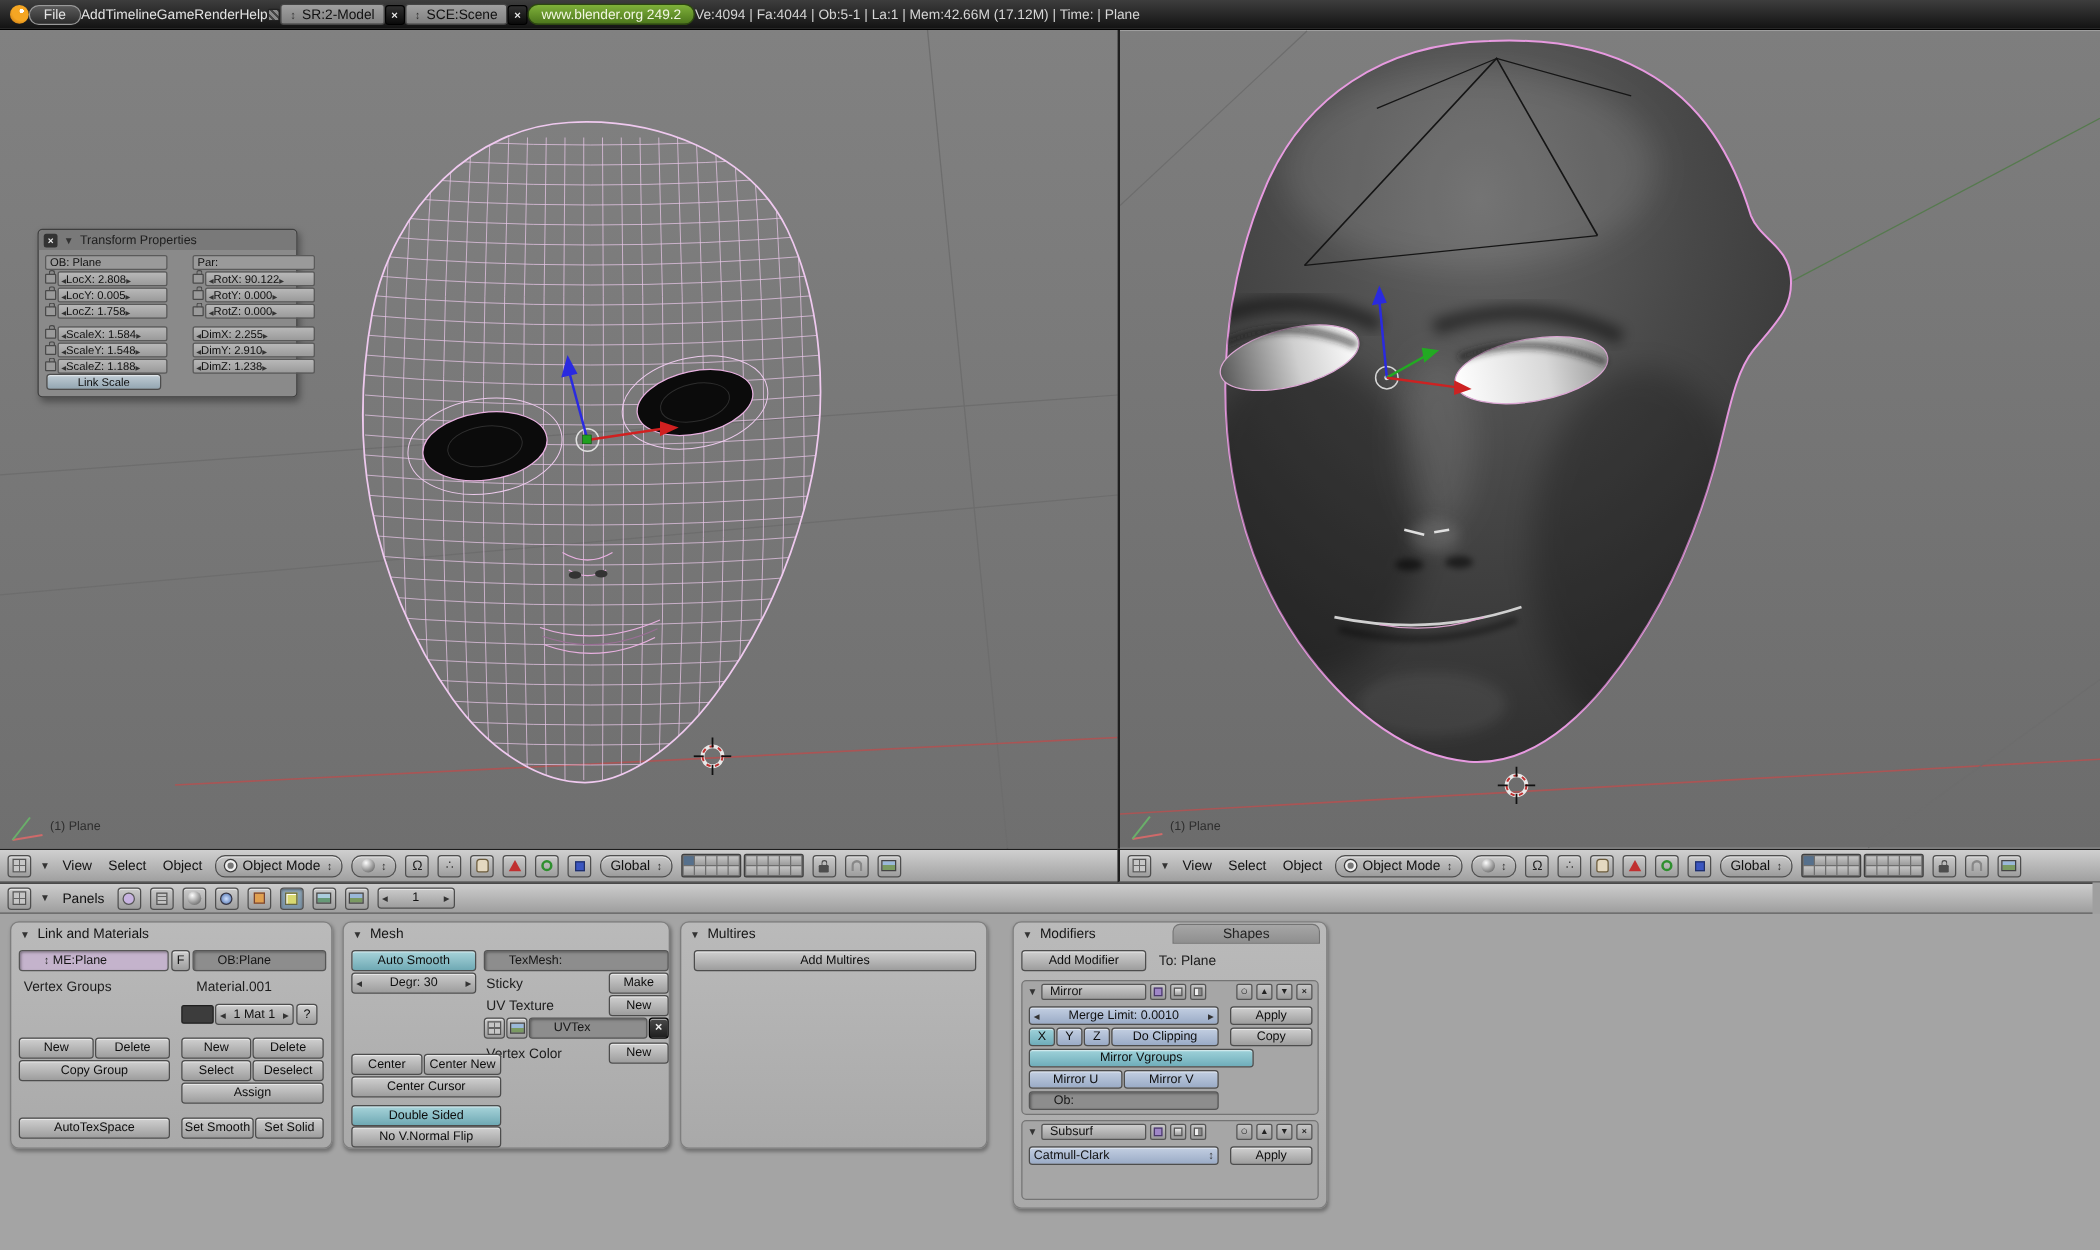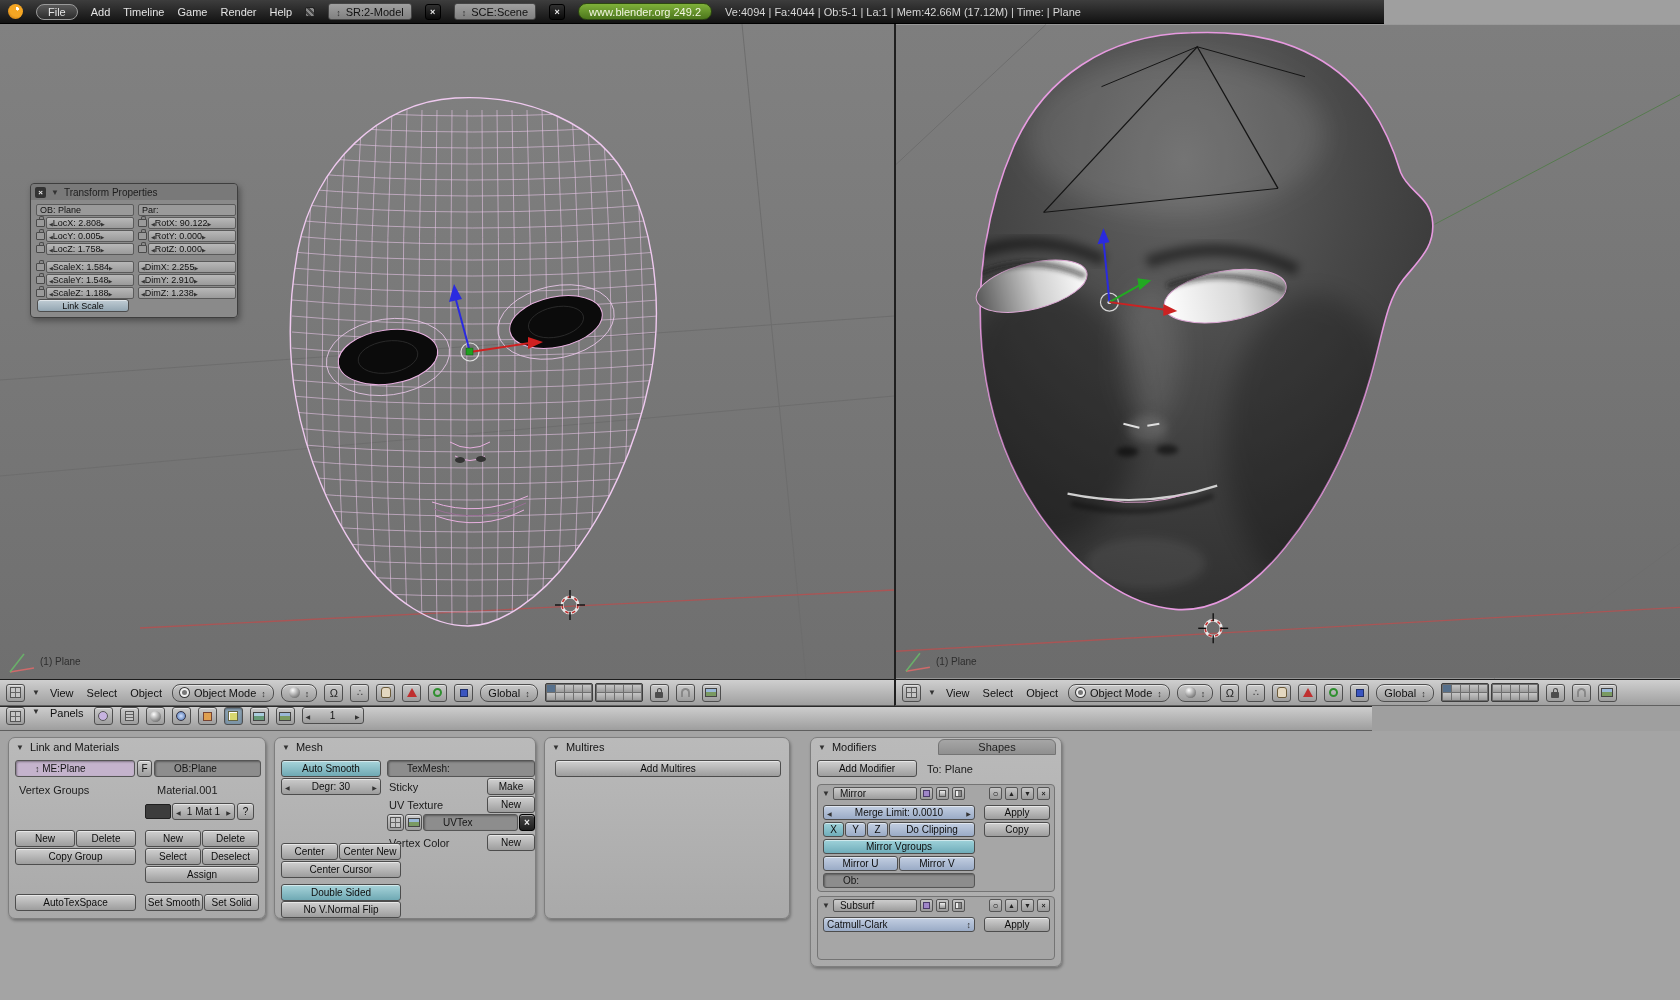--- a/index.html
+++ b/index.html
@@ -10,21 +10,21 @@
 .g-left::before{content:"◀"}
 .g-right::before{content:"▶"}
 .g-up::before{content:"▲"}
 .g-down::before{content:"▼"}
 .g-updown::before{content:"↕";font-size:9px;color:#333}
 .g-omega::before{content:"Ω";font-size:11px;color:#222}
 .g-dots::before{content:"∴";font-size:10px;color:#333}
 .g-circ::before{content:"○";font-size:10px;color:#222}
 .mini{font-size:8px;color:#333}
 
-#topbar{position:absolute;left:0;top:0;width:1384px;height:24px;background:linear-gradient(#3d3d3d,#121212);display:flex;align-items:center;gap:13px;padding:0 8px;color:#dcdcdc;font-size:11px;border-bottom:1px solid #000;z-index:30}
+#topbar{position:absolute;left:0;top:0;width:1680px;height:24px;background:linear-gradient(#3d3d3d,#121212);display:flex;align-items:center;padding:0 8px;color:#dcdcdc;font-size:11px;border-bottom:1px solid #000;z-index:30}
 .blogo{width:15px;height:15px;border-radius:50%;background:radial-gradient(circle at 62% 32%,#fff 0 12%,#f5a623 13% 55%,#b86a0e 100%);flex:0 0 auto}
 .tmenu{color:#e4e4e4;white-space:nowrap}
 .file-pill{border:1px solid #9a9a9a;border-radius:9px;padding:1px 11px;background:linear-gradient(#5a5a5a,#2c2c2c)}
 .topfield{display:flex;align-items:center;gap:5px;background:linear-gradient(#a0a0a0,#808080);color:#111;border:1px solid #454545;border-radius:3px;height:17px;padding:0 7px;font-size:11px;white-space:nowrap}
 .xbtn{width:16px;height:16px;background:linear-gradient(#303030,#0a0a0a);border:1px solid #000;border-radius:3px;color:#eee;font-size:9px;display:flex;align-items:center;justify-content:center}
 .badge{background:linear-gradient(#7fb13a,#4c761c);border:1px solid #2c4710;border-radius:9px;color:#f2f6e2;height:17px;display:flex;align-items:center;gap:6px;padding:0 10px;font-size:11px;white-space:nowrap}
 .stats{color:#d6d6d6;white-space:nowrap}
 .ig-grip{width:10px;height:10px;background:repeating-linear-gradient(45deg,#888 0 2px,#444 2px 4px);border:1px solid #222;border-radius:2px}
 
 #vp-left{position:absolute;left:0;top:24px;width:894px;height:655px}
@@ -46,21 +46,21 @@
 .ig-gcirc{width:9px;height:9px;border:2px solid #2f8f2f;border-radius:50%}
 .ig-bsq{width:8px;height:8px;background:#3a55c0;border:1px solid #20306a}
 .ig-lock{width:8px;height:6px;background:#4d4d4d;border-radius:1px;position:relative;margin-top:4px}
 .ig-lock::before{content:"";position:absolute;left:1.5px;top:-4px;width:3px;height:4px;border:1.5px solid #4d4d4d;border-bottom:none;border-radius:3px 3px 0 0}
 .ig-img{width:12px;height:9px;border:1px solid #444;background:linear-gradient(#9ab8d8 0 45%,#7a9a62 45%)}
 .ig-magnet{width:9px;height:9px;border:2px solid #888;border-bottom:none;border-radius:5px 5px 0 0}
 .layers{display:grid;grid-template-columns:repeat(5,8px);grid-auto-rows:7px;gap:1px;background:#6f6f6f;padding:1px;border:1px solid #3f3f3f;border-radius:2px}
 .layers i{background:linear-gradient(#c6c6c6,#9c9c9c)}
 .layers i.act{background:#56708c}
 
-#btn-header{position:absolute;left:0;top:706px;width:1372px;height:25px;background:linear-gradient(#cdcdcd,#9e9e9e);border-top:1px solid #2a2a2a;border-bottom:1px solid #5f5f5f;display:flex;gap:7px;padding:0 6px;font-size:11px;color:#111;z-index:10}
+#btn-header{position:absolute;left:0;top:706px;width:1674px;height:25px;background:linear-gradient(#cdcdcd,#9e9e9e);border-top:1px solid #2a2a2a;border-bottom:1px solid #5f5f5f;display:flex;align-items:center;gap:7px;padding:0 6px;font-size:11px;color:#111;z-index:10}
 #btn-body{position:absolute;left:0;top:731px;width:1680px;height:269px;background:#a4a4a4}
 .ig-logic{width:10px;height:10px;border-radius:50%;background:#c7b3e0;border:1px solid #555}
 .ig-script{width:9px;height:10px;background:repeating-linear-gradient(#c4c4c4 0 2px,#666 2px 3px);border:1px solid #555}
 .ig-world{width:10px;height:10px;border-radius:50%;background:radial-gradient(#cfe0ff,#4a6fae);border:1px solid #334}
 .ig-objctx{width:9px;height:9px;background:#e0a050;border:1px solid #774433}
 .ig-editctx{width:10px;height:10px;background:#d8d870;border:1px solid #666644;box-shadow:inset 1px 1px 0 #fff}
 .ig-scene{width:12px;height:9px;border:1px solid #444;background:linear-gradient(#aaccdd 0 50%,#669977 50%)}
 
 .bpanel{position:absolute;top:6px;background:linear-gradient(#bababa,#a9a9a9);border:1px solid #7e7e7e;border-radius:7px;box-shadow:1px 2px 3px rgba(0,0,0,.3)}
 .phead{height:18px;display:flex;align-items:center;gap:6px;padding:0 7px;font-size:11px;color:#141414}
@@ -83,21 +83,21 @@
 .modname{display:flex;align-items:center;padding:0 6px;height:13px;background:linear-gradient(#cdcdcd,#9c9c9c);border:1px solid #555;border-radius:2px;font-size:10px;color:#111;width:84px}
 .modico{width:13px;height:13px;background:linear-gradient(#c6c6c6,#9a9a9a);border:1px solid #555;border-radius:2px;display:flex;align-items:center;justify-content:center}
 .modico.sm-g{font-size:7px;color:#222}
 .ig-mod1{width:7px;height:7px;background:#9f86c8;border:1px solid #4a3a6a}
 .ig-mod2{width:7px;height:7px;background:linear-gradient(#eee,#999);border:1px solid #555}
 .ig-mod3{width:7px;height:7px;background:linear-gradient(90deg,#eee 0 50%,#888 50%);border:1px solid #555}
 
 #tpanel{position:absolute;left:30px;top:159px;width:208px;height:135px;background:rgba(138,138,138,.96);border:1px solid #3e3e3e;border-radius:4px;box-shadow:2px 3px 6px rgba(0,0,0,.35);z-index:5}
 .tp-head{height:16px;display:flex;align-items:center;gap:5px;padding:0 4px;background:rgba(110,110,110,.6);border-radius:4px 4px 0 0;font-size:10px;color:#1d1d1d}
 .tp-x{width:11px;height:11px;background:#333;color:#eee;font-size:8px;border-radius:2px;display:flex;align-items:center;justify-content:center}
-.tp-grid{display:grid;grid-template-columns:98px 98px;gap:1px 4px;padding:4px 5px 2px 5px}
+.tp-grid{display:grid;grid-template-columns:98px 98px;gap:1px 20px;padding:4px 5px 2px 5px}
 .tp-cell{display:flex;align-items:center;height:12px}
 .lockico{width:9px;height:8px;background:#9a9a9a;border:1px solid #4a4a4a;border-radius:1px;position:relative;margin-right:1px;flex:0 0 auto}
 .lockico::before{content:"";position:absolute;left:2px;top:-4px;width:3px;height:3px;border:1px solid #4a4a4a;border-bottom:none;border-radius:2px 2px 0 0}
 .tp-field{flex:1;display:flex;justify-content:flex-start;align-items:center;background:linear-gradient(#b8b8b8,#9a9a9a);border:1px solid #5a5a5a;border-radius:2px;font-size:9px;color:#101010;padding:0 2px;height:12px;white-space:nowrap;overflow:hidden}
 .tp-field .g-left::before,.tp-field .g-right::before{font-size:5px;color:#333}
 .tp-plain{flex:1;display:flex;align-items:center;background:#9a9a9a;border:1px solid #5a5a5a;border-radius:2px;font-size:9px;color:#101010;padding:0 3px;height:12px}
 .tp-sp{grid-column:1/3;height:4px}
 #tp-link{position:absolute;left:6px;bottom:5px;width:92px;height:13px;font-size:9px;background:linear-gradient(#c0ccd4,#93a6b2)}
 </style>
 </head>
@@ -755,21 +755,21 @@
           <span class="g-left"></span>
           <span>Merge Limit: 0.0010</span>
           <span class="g-right"></span>
         </div>
       <div class="btn" style="left:166px;top:20px;width:66px;height:15px">Apply</div>
       <div class="btn blue on" style="left:5px;top:37px;width:21px;height:15px">X</div>
       <div class="btn blue" style="left:27px;top:37px;width:21px;height:15px">Y</div>
       <div class="btn blue" style="left:49px;top:37px;width:21px;height:15px">Z</div>
       <div class="btn blue" style="left:71px;top:37px;width:86px;height:15px">Do Clipping</div>
       <div class="btn" style="left:166px;top:37px;width:66px;height:15px">Copy</div>
-      <div class="btn blue on" style="left:5px;top:54px;width:152px;height:15px">Mirror Vgroups</div>
+      <div class="btn blue on" style="left:5px;top:54px;width:180px;height:15px">Mirror Vgroups</div>
       <div class="btn blue" style="left:5px;top:71px;width:75px;height:15px">Mirror U</div>
       <div class="btn blue" style="left:81px;top:71px;width:76px;height:15px">Mirror V</div>
       <div class="tfield" style="left:5px;top:88px;width:152px;height:15px">Ob:</div>
     </div>
 
     <div class="modblock" style="top:158px;height:64px">
       <div class="modhead">
         <span class="g-tri-down mini"></span>
         <span class="modname">Subsurf</span>
         <span class="modico">

